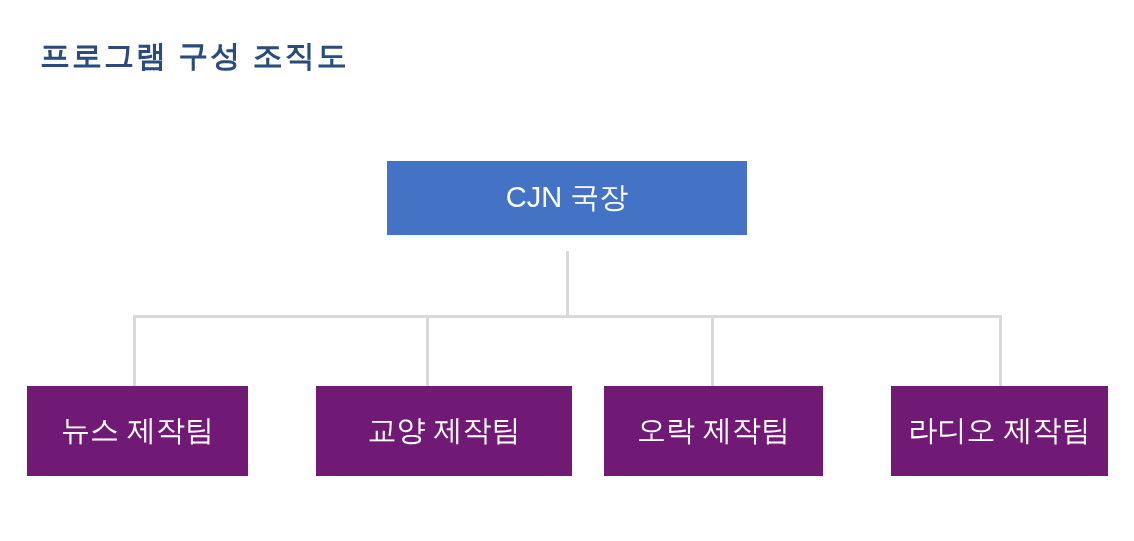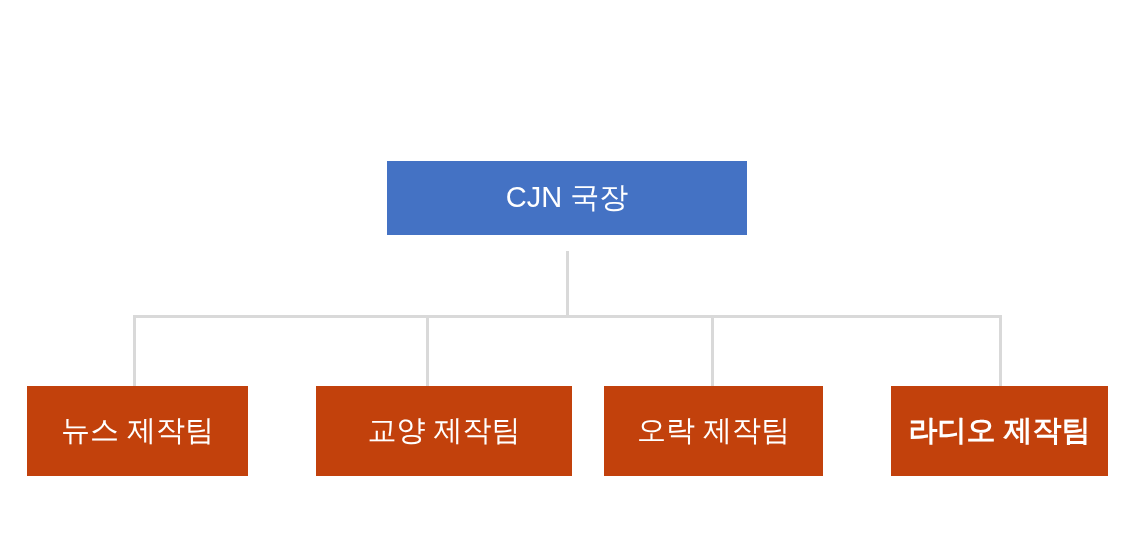--- a/index.html
+++ b/index.html
@@ -39,26 +39,26 @@
   .node.root {
     left: 387px;
     top: 161px;
     width: 360px;
     height: 74px;
     background: #4472c4;
   }
   .node.team {
     top: 386px;
     height: 90px;
-    background: #c2410c;
+    background: #701a75;
   }
   .node.team-1 { left: 27px;  width: 221px; }
   .node.team-2 { left: 316px; width: 256px; }
   .node.team-3 { left: 604px; width: 219px; }
-  .node.team-4 { left: 891px; width: 217px; font-weight: bold; }
+  .node.team-4 { left: 891px; width: 217px; }
   .connector {
     position: absolute;
     background: #d9d9d9;
   }
   .stem {
     left: 566px;
     top: 251px;
     width: 3px;
     height: 66px;
   }
@@ -76,20 +76,21 @@
   .drop-1 { left: 133px; }
   .drop-2 { left: 426px; }
   .drop-3 { left: 711px; }
   .drop-4 { left: 999px; }
 </style>
 </head>
 <body>
 
 <div class="canvas">
 
+  <div class="page-title">프로그램 구성 조직도</div>
 
   <div class="node root">CJN 국장</div>
 
   <div class="connector stem"></div>
   <div class="connector hbar"></div>
   <div class="connector drop drop-1"></div>
   <div class="connector drop drop-2"></div>
   <div class="connector drop drop-3"></div>
   <div class="connector drop drop-4"></div>
 

